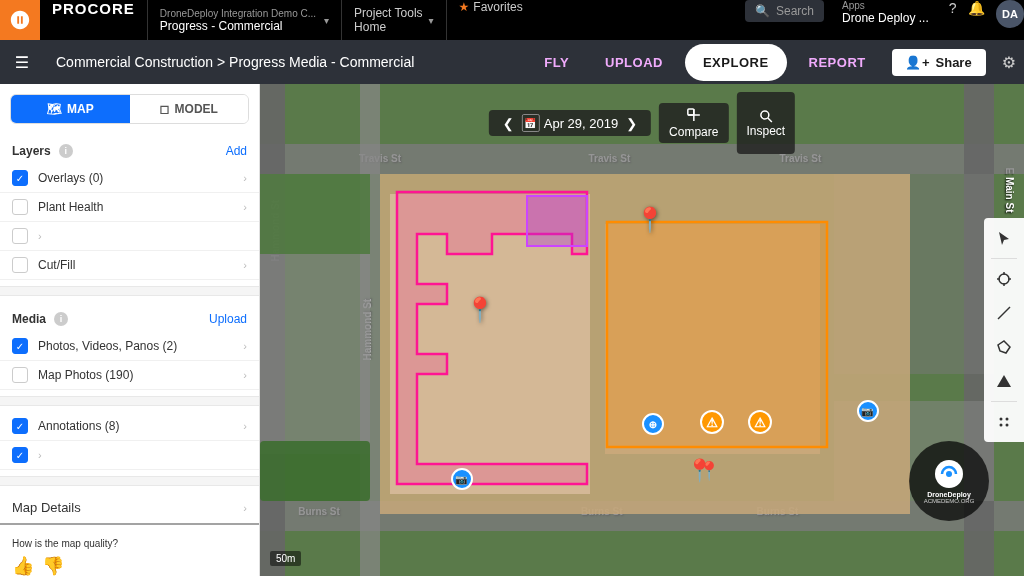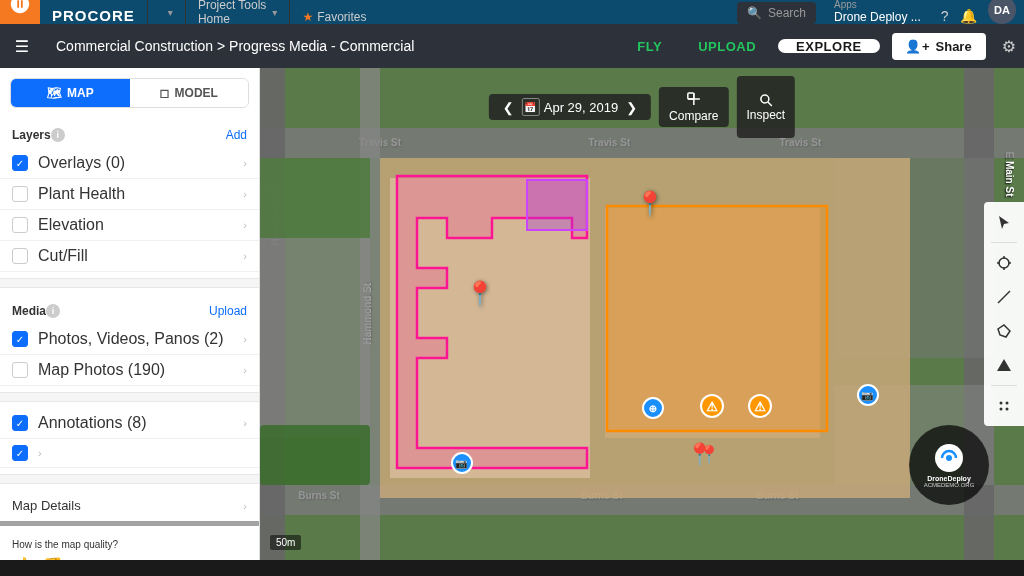--- a/index.html
+++ b/index.html
@@ -1,80 +1,80 @@
 <!DOCTYPE html>
 <html><head>
   <meta charset="utf-8">
   <style>
     * { margin: 0; padding: 0; box-sizing: border-box; }
     body { font-family: -apple-system, BlinkMacSystemFont, 'Segoe UI', sans-serif; width: 1024px; height: 576px; overflow: hidden; background: #1a1a1a; }
 
     
     .top-nav {
-      display: flex; align-items: flex-end; height: 24px; background: #0c4a6e; color: #ccc; font-size: 12px;
+      display: flex; align-items: flex-start; height: 40px; background: #000000; color: #ccc; font-size: 12px;
     }
     .top-nav-logo { width: 40px; height: 40px; background: #f47920; display: flex; align-items: center; justify-content: center; flex-shrink: 0; }
     .top-nav-logo svg { width: 22px; height: 22px; }
     .procore-brand { padding: 0 12px; font-size: 15px; font-weight: 700; color: #fff; letter-spacing: 1px; flex-shrink: 0; }
     .top-nav-project { display: flex; align-items: center; border-left: 1px solid #333; border-right: 1px solid #333; padding: 0 12px; height: 100%; cursor: pointer; flex-shrink: 0; }
     .top-nav-project .proj-label { font-size: 10px; color: #999; }
     .top-nav-project .proj-name { font-size: 12px; color: #fff; }
     .top-nav-project .arrow { margin-left: 8px; color: #999; font-size: 10px; }
     .top-nav-tools { display: flex; align-items: center; border-right: 1px solid #333; padding: 0 12px; height: 100%; cursor: pointer; flex-shrink: 0; }
     .top-nav-tools .arrow { margin-left: 6px; color: #999; font-size: 10px; }
     .top-nav-favorites { padding: 0 12px; color: #ccc; font-size: 12px; cursor: pointer; display: flex; align-items: center; gap: 4px; }
     .top-nav-favorites .star { color: #f47920; }
     .top-nav-spacer { flex: 1; }
     .top-nav-search { display: flex; align-items: center; background: #2d3139; border-radius: 4px; padding: 4px 10px; gap: 6px; cursor: pointer; margin-right: 8px; }
     .top-nav-search span { font-size: 12px; color: #999; }
     .top-nav-apps { padding: 0 10px; }
     .top-nav-apps .apps-label { font-size: 10px; color: #999; }
     .top-nav-apps .apps-name { font-size: 12px; color: #fff; }
     .top-nav-icons { display: flex; align-items: center; gap: 12px; padding: 0 10px; color: #ccc; font-size: 14px; }
-    .top-nav-avatar { width: 28px; height: 28px; background: #4a5568; border-radius: 50%; display: flex; align-items: center; justify-content: center; font-size: 11px; color: #fff; font-weight: 600; margin-right: 8px; }
+    .top-nav-avatar { width: 28px; height: 28px; background: #4a5568; border-radius: 50%; display: flex; align-items: center; justify-content: center; font-size: 11px; color: #fff; font-weight: 600; }
 
     
     .secondary-nav {
       display: flex; align-items: center; height: 44px; background: #2d3139; color: #fff;
     }
     .menu-btn { width: 44px; height: 44px; display: flex; align-items: center; justify-content: center; cursor: pointer; flex-shrink: 0; }
     .breadcrumb { flex: 1; font-size: 14px; color: #fff; padding: 0 12px; font-weight: 500; }
     .nav-tabs { display: flex; align-items: center; gap: 0; }
-    .nav-tab { padding: 0 18px; height: 44px; display: flex; align-items: center; font-size: 13px; font-weight: 600; color: #22c55e; cursor: pointer; letter-spacing: 0.5px; }
-    .nav-tab.active { background: #fff; color: #1a1a1a; border-radius: 20px; height: 14px; margin: 0 4px; }
+    .nav-tab { padding: 0 18px; height: 44px; display: flex; align-items: center; font-size: 13px; font-weight: 600; color: #f0abfc; cursor: pointer; letter-spacing: 0.5px; }
+    .nav-tab.active { background: #fff; color: #1a1a1a; border-radius: 20px; height: 37px; margin: 0 4px; }
     .share-btn { background: #fff; color: #1a1a1a; border: none; border-radius: 4px; padding: 6px 14px; font-size: 13px; font-weight: 600; cursor: pointer; display: flex; align-items: center; gap: 6px; margin: 0 8px; }
     .settings-btn { color: #ccc; cursor: pointer; padding: 0 8px; font-size: 16px; }
 
     
     .main-area { display: flex; height: calc(576px - 84px); }
 
     
     .sidebar { width: 260px; background: #fff; flex-shrink: 0; overflow-y: auto; border-right: 1px solid #e0e0e0; position: relative; }
     .map-model-toggle { display: flex; margin: 10px; border-radius: 6px; overflow: hidden; border: 1px solid #ddd; }
     .toggle-btn { flex: 1; padding: 7px 0; text-align: center; font-size: 12px; font-weight: 600; cursor: pointer; display: flex; align-items: center; justify-content: center; gap: 5px; }
     .toggle-btn.active { background: #0d6efd; color: #fff; }
     .toggle-btn.inactive { background: #fff; color: #555; }
 
     .sidebar-section { padding: 10px 12px 0; }
     .sidebar-section-header { display: flex; justify-content: space-between; align-items: center; margin-bottom: 6px; }
-    .sidebar-section-title { font-size: 12px; font-weight: 600; color: #333; display: flex; align-items: center; gap: 0; }
+    .sidebar-section-title { font-size: 12px; font-weight: 600; color: #333; display: flex; align-items: center; gap: 8px; }
     .sidebar-section-title .info-icon { width: 14px; height: 14px; border-radius: 50%; background: #ccc; display: inline-flex; align-items: center; justify-content: center; font-size: 9px; color: #fff; }
     .add-btn { font-size: 12px; color: #0d6efd; cursor: pointer; font-weight: 500; }
     .upload-btn { font-size: 12px; color: #0d6efd; cursor: pointer; font-weight: 500; }
 
     .layer-item { display: flex; align-items: center; padding: 6px 12px; cursor: pointer; border-bottom: 1px solid #f0f0f0; }
     .checkbox { width: 16px; height: 16px; border-radius: 3px; border: 1px solid #ccc; flex-shrink: 0; display: flex; align-items: center; justify-content: center; margin-right: 10px; }
     .checkbox.checked { background: #0d6efd; border-color: #0d6efd; }
     .checkbox.checked::after { content: '✓'; color: #fff; font-size: 10px; }
-    .layer-name { flex: 1; font-size: 16px; color: #333; }
+    .layer-name { flex: 1; font-size: 12px; color: #333; }
     .layer-chevron { color: #bbb; font-size: 11px; }
 
     .sidebar-divider { height: 10px; background: #f5f5f5; border-top: 1px solid #e8e8e8; border-bottom: 1px solid #e8e8e8; margin: 6px 0; }
 
-    .map-details-item { display: flex; align-items: center; justify-content: space-between; padding: 8px 12px; cursor: pointer; border-bottom: 5px solid #a3a3a3; }
+    .map-details-item { display: flex; align-items: center; justify-content: space-between; padding: 8px 12px; cursor: pointer; border-bottom: 2px solid #a3a3a3; }
     .map-details-label { font-size: 13px; color: #333; font-weight: 500; }
     .map-quality { padding: 8px 12px 12px; }
     .map-quality-label { font-size: 10px; color: #333; }
     .thumbs { display: flex; gap: 8px; margin-top: 4px; }
     .thumb-btn { background: none; border: none; cursor: pointer; font-size: 18px; color: #555; }
 
     
     .collapse-handle {
       position: absolute; right: -14px; top: 50%; transform: translateY(-50%);
       width: 14px; height: 40px; background: #0d6efd; border-radius: 0 4px 4px 0;
@@ -163,20 +163,24 @@
 <body>
 
 <div class="top-nav">
   <div class="top-nav-logo">
     <svg viewBox="0 0 24 24" fill="#fff">
         <path d="M12 2C6.48 2 2 6.48 2 12s4.48 10 10 10 10-4.48 10-10S17.52 2 12 2zm-1 14H9V8h2v8zm4 0h-2V8h2v8z"></path>
       </svg>
   </div>
   <div class="procore-brand">PROCORE</div>
   <div class="top-nav-project">
+    <div>
+      <div class="proj-label">DroneDeploy Integration Demo C...</div>
+      <div class="proj-name">Progress - Commercial</div>
+    </div>
     <span class="arrow">▾</span>
   </div>
   <div class="top-nav-tools">
     <div>
       <div class="proj-label">Project Tools</div>
       <div class="proj-name">Home</div>
     </div>
     <span class="arrow">▾</span>
   </div>
   <div class="top-nav-favorites">
@@ -206,20 +210,23 @@
   <div class="breadcrumb">Commercial Construction &gt; Progress Media - Commercial</div>
   <div class="nav-tabs">
     <div class="nav-tab">
       <span>FLY</span>
     </div>
     <div class="nav-tab">
       <span>UPLOAD</span>
     </div>
     <div class="nav-tab active">
       <span>EXPLORE</span>
+    </div>
+    <div class="nav-tab">
+      <span>REPORT</span>
     </div>
   </div>
   <button class="share-btn">
     <span>👤+</span>
     <span>Share</span>
   </button>
   <div class="settings-btn">
     <span>⚙</span>
   </div>
 </div>
@@ -254,21 +261,20 @@
       <span class="layer-name">Overlays (0)</span>
       <span class="layer-chevron">›</span>
     </div>
     <div class="layer-item">
       <div class="checkbox"></div>
       <span class="layer-name">Plant Health</span>
       <span class="layer-chevron">›</span>
     </div>
     <div class="layer-item">
       <div class="checkbox"></div>
-      <span class="layer-name">Elevation</span>
       <span class="layer-chevron">›</span>
     </div>
     <div class="layer-item">
       <div class="checkbox"></div>
       <span class="layer-name">Cut/Fill</span>
       <span class="layer-chevron">›</span>
     </div>
 
     <div class="sidebar-divider"></div>
 

